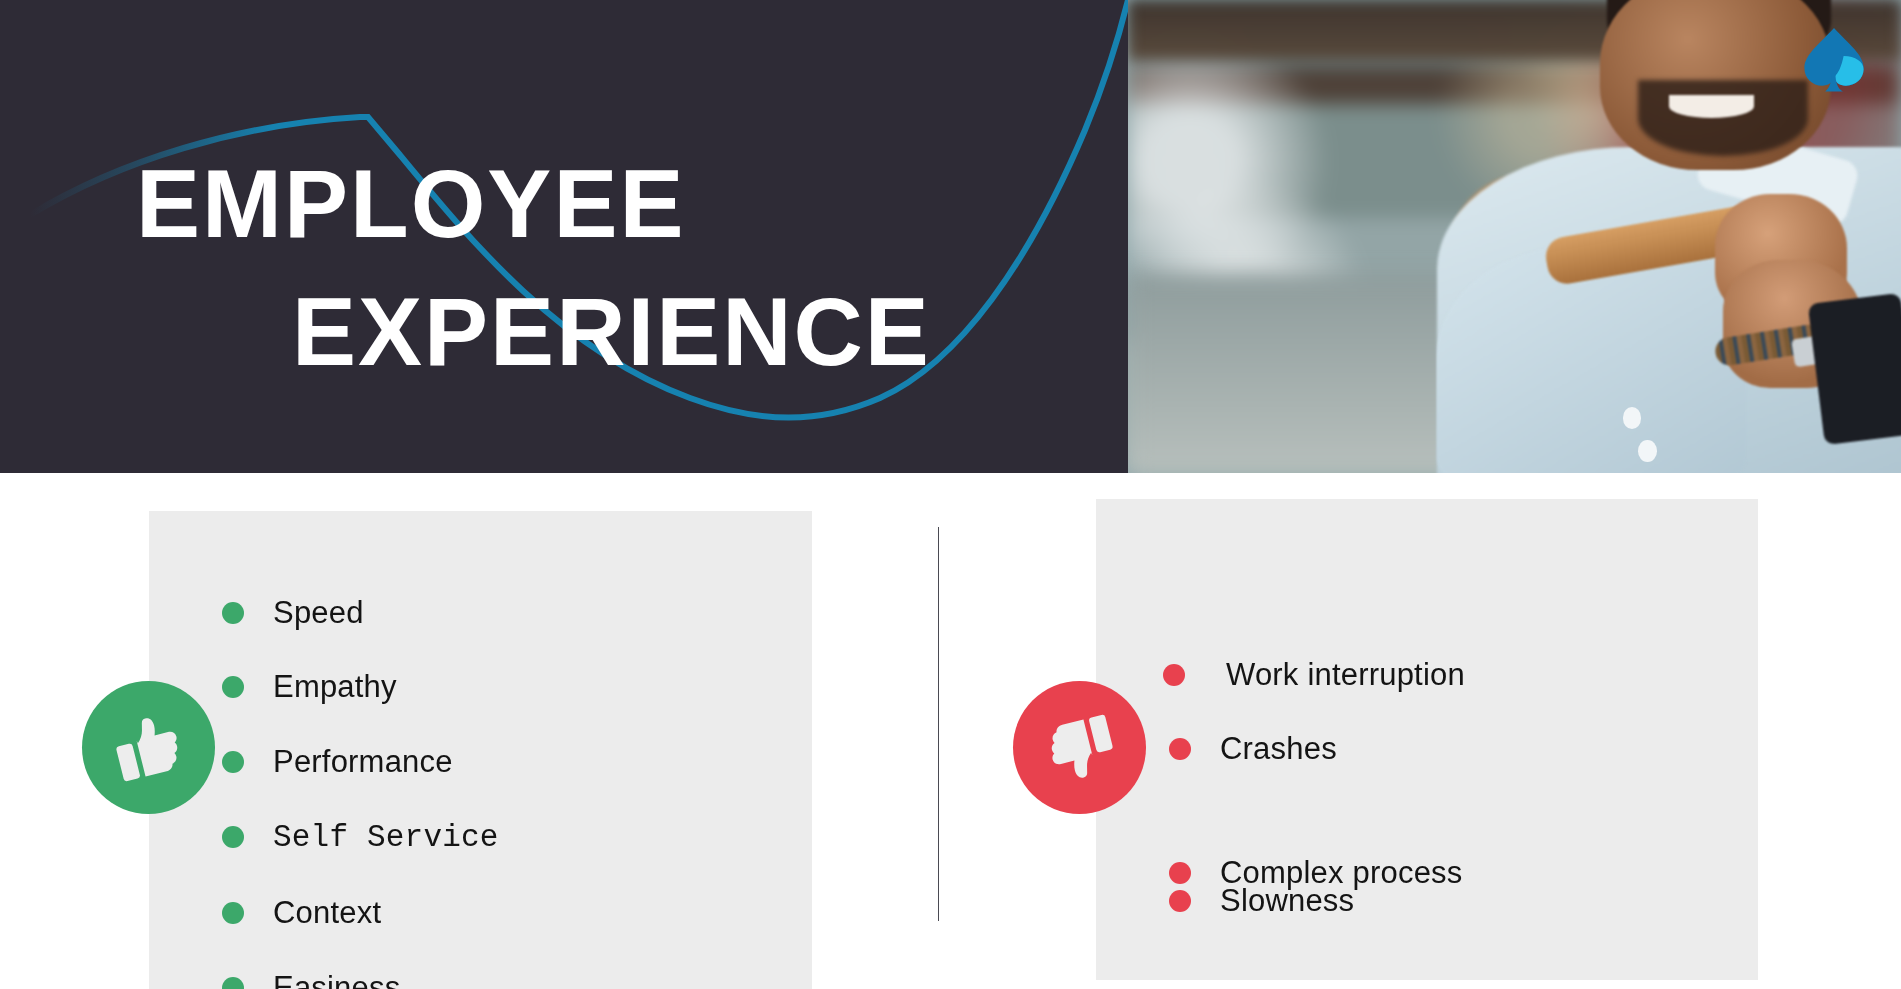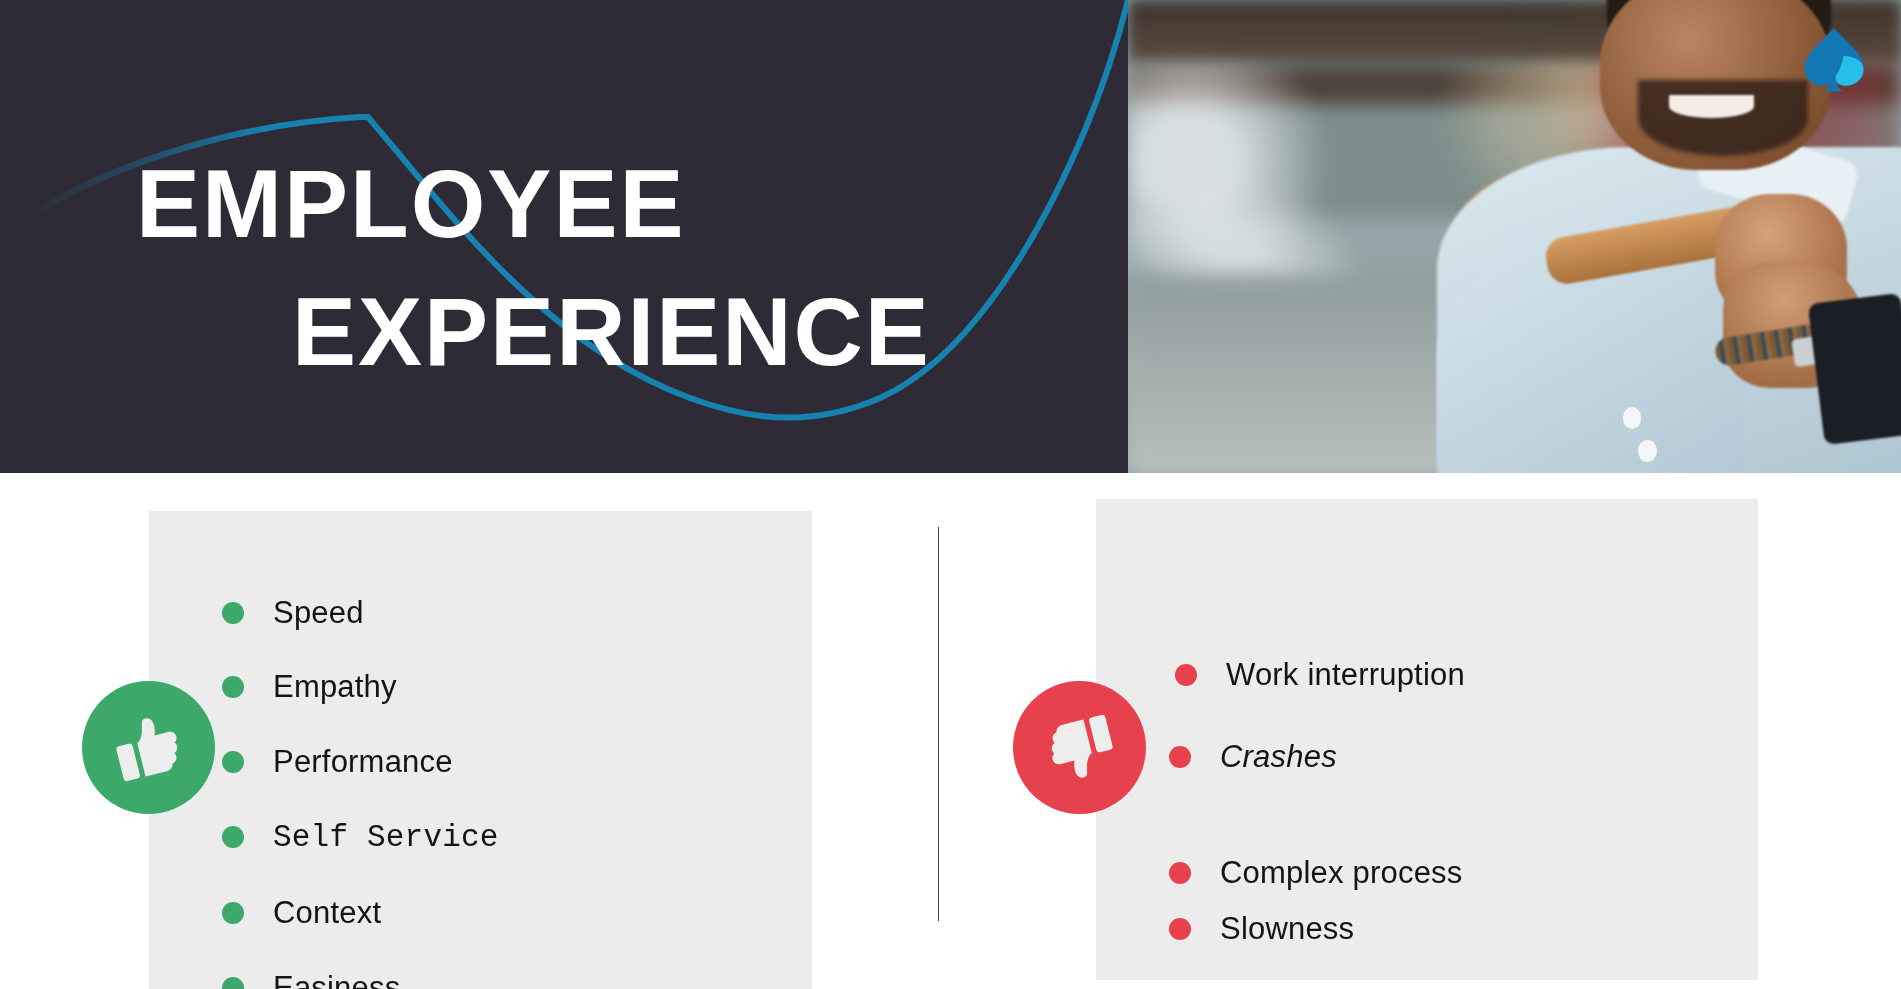--- a/index.html
+++ b/index.html
@@ -183,33 +183,33 @@
       <path d="M24 53 h17 c3.1 0 5.4-1.9 5.8-4.6 2.6-.5 4.3-2.5 4.3-5 0-1.1-.3-2-.8-2.8
                2.1-.8 3.3-2.6 3.3-4.7 0-1.2-.4-2.3-1.1-3.2 1.5-.9 2.4-2.4 2.4-4.2
                0-2.9-2.3-5-5.5-5H38.6c.9-2.6 1.5-5 1.5-7.4 0-4.6-2.2-7.1-5.4-7.1
                -1.9 0-3 1-3.4 2.7l-1.2 5.2c-.8 3.6-2.6 6.6-5.6 9.4L24 24.2Z"></path>
     </g>
   </svg>
 </div>
 
 <div class="panel panel-right">
   <div class="list">
-    <div class="list-item" style="left:79px;top:156px;">
+    <div class="list-item" style="left:67px;top:156px;gap:12px;">
       <span class="bullet bad"></span>
       <span class="item-label">Work interruption</span>
     </div>
-    <div class="list-item" style="left:73px;top:238px;font-style:italic;">
+    <div class="list-item" style="left:73px;top:230px;">
       <span class="bullet bad"></span>
       <span class="item-label">Crashes</span>
     </div>
     <div class="list-item" style="left:73px;top:306px;margin-top:48px;">
       <span class="bullet bad"></span>
       <span class="item-label">Complex process</span>
     </div>
-    <div class="list-item" style="left:73px;top:382px;margin-top:28px;">
+    <div class="list-item" style="left:73px;top:382px;">
       <span class="bullet bad"></span>
       <span class="item-label">Slowness</span>
     </div>
   </div>
 </div>
 
 <div class="badge down">
   <svg width="82" height="82" viewBox="0 0 64 64">
     <g transform="rotate(-14 32 32) translate(64,64) scale(-1,-1)" fill="#EDEDED">
       <rect x="7" y="25" width="13" height="28" rx="2.5"></rect>

